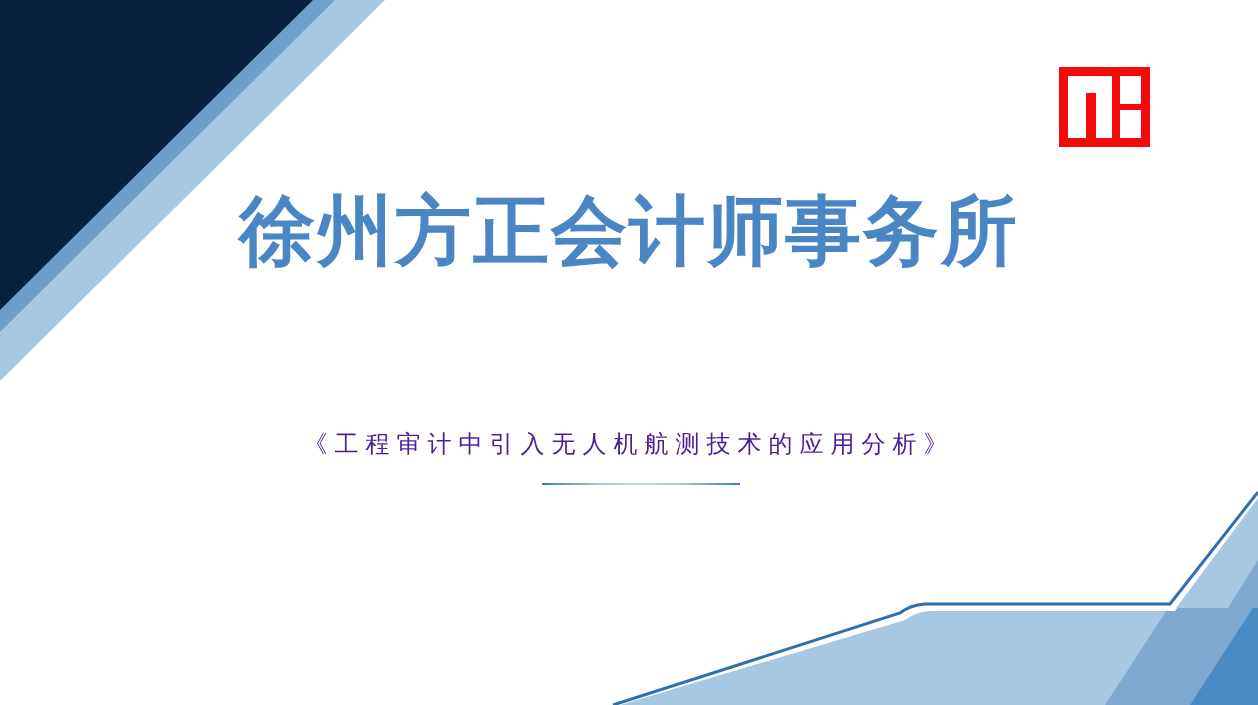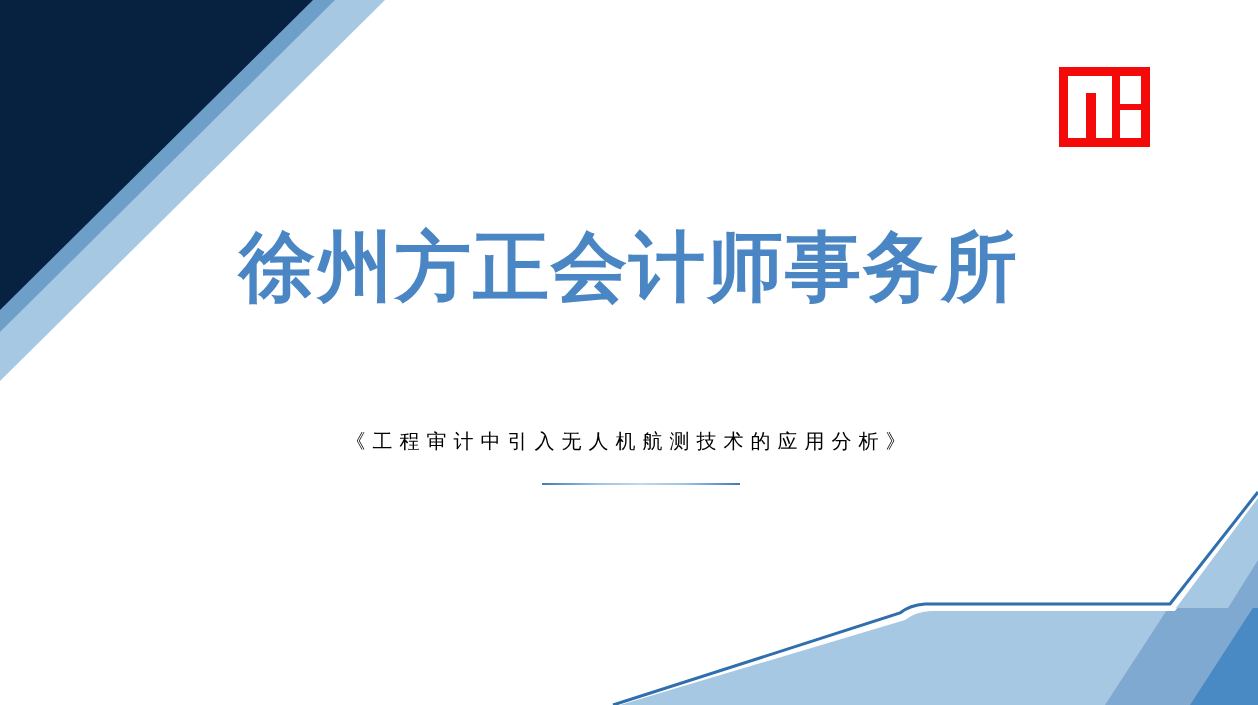--- a/index.html
+++ b/index.html
@@ -47,40 +47,39 @@
   }
 
   .title-line {
     position: absolute;
     width: 100%;
     text-align: center;
     color: #4A86C4;
     font-weight: bold;
     line-height: 1.0;
     white-space: nowrap;
-    margin-top: 36px;
   }
   #title-line-1 {
     top: 193px;
     font-size: 76px;
     letter-spacing: 2px;
   }
   #title-line-2 {
     top: 303px;
     font-size: 70px;
     letter-spacing: 2px;
   }
 
   #paper-title {
     position: absolute;
     top: 428px;
     width: 100%;
     text-align: center;
-    color: #000000;
-    font-size: 20px;
+    color: #4c1d95;
+    font-size: 24px;
     letter-spacing: 7px;
     white-space: nowrap;
     font-weight: normal;
   }
 
   #divider {
     position: absolute;
     top: 483px;
     left: 542px;
     width: 198px;

